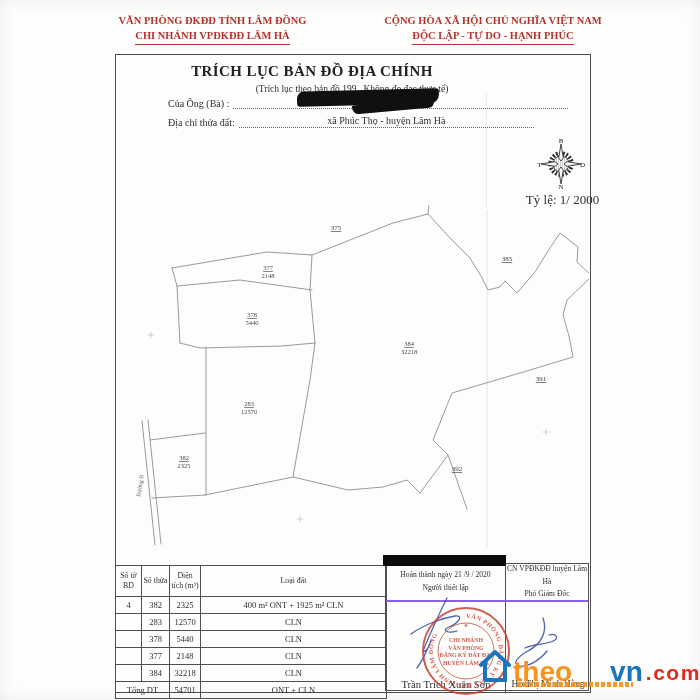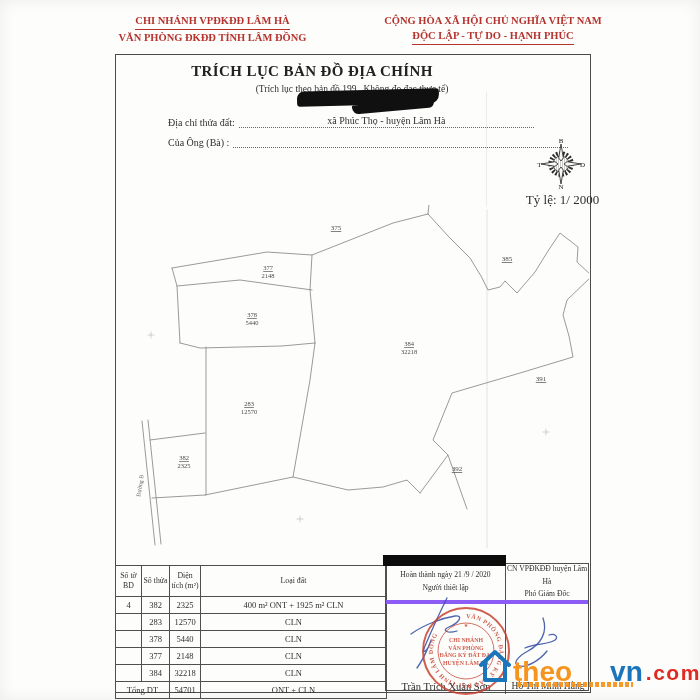--- a/index.html
+++ b/index.html
@@ -14,41 +14,41 @@
 
   .frame{position:absolute;left:115px;top:54px;width:474px;height:637px;border:1px solid #4c4c4c;}
   .fold{position:absolute;left:486px;top:92px;width:1px;height:115px;background:#ececec;}
 
   .title{position:absolute;left:115px;top:63px;width:394px;text-align:center;font-size:15px;font-weight:bold;letter-spacing:.4px;color:#222;}
   .subtitle{position:absolute;left:115px;top:84px;width:474px;text-align:center;font-size:9.5px;}
 
   .field{position:absolute;display:flex;align-items:flex-end;font-size:10px;}
   .field .lbl{white-space:nowrap;padding-right:4px;}
   .dotline{flex:1;border-bottom:1px dotted #666;height:13px;text-align:center;font-size:10px;line-height:13px;}
-  .f-owner{left:168px;top:95px;width:400px;margin-top:39px;}
+  .f-owner{left:168px;top:95px;width:400px;}
   .f-addr{left:168px;top:114px;width:366px;}
   .redact{position:absolute;background:#101010;}
   .redact-a{left:297px;top:90px;width:142px;height:15px;border-radius:7px 3px 9px 3px;transform:rotate(-1.4deg);}
   .redact-b{left:352px;top:102px;width:82px;height:9px;border-radius:2px 5px 7px 9px;transform:rotate(-5deg);}
 
   .compass{position:absolute;left:536px;top:137px;}
   .scale{position:absolute;left:520px;top:192px;width:85px;text-align:center;font-size:13px;}
 
   .map{position:absolute;left:115px;top:205px;}
   .map path{fill:none;stroke:#8f8f8f;stroke-width:.9;stroke-linejoin:round;stroke-linecap:round;}
   .map path.fold-line{stroke:#e3e3e3;stroke-width:1;}
   .map path.tick{stroke:#bdbdbd;stroke-width:.7;}
 
   table.parcels{position:absolute;left:115px;top:565px;border-collapse:collapse;font-size:8.5px;table-layout:fixed;width:271px;}
   .parcels th,.parcels td{border:1px solid #4f4f4f;text-align:center;font-weight:normal;padding:0 1px;line-height:1.25;overflow:hidden;}
   .parcels th{font-size:7.8px;height:30px;}
   .parcels td{height:16px;}
 
   .signoff{position:absolute;left:385px;top:563px;width:204px;height:128px;border:1px solid #4f4f4f;box-sizing:border-box;}
-  .signoff .hdr{display:flex;border-bottom:4px solid #8b5cf6;height:36px;}
+  .signoff .hdr{display:flex;border-bottom:2px solid #8b5cf6;height:36px;}
   .signoff .cell{display:flex;flex-direction:column;justify-content:center;text-align:center;font-size:7.6px;line-height:1.7;}
   .signoff .cell-a{width:119px;border-right:1px solid #4f4f4f;}
   .signoff .cell-b{flex:1;}
   .sig-area{position:relative;height:90px;}
   .sig-divider{position:absolute;left:119px;top:0;bottom:0;width:1px;background:#4f4f4f;}
   .name-left{position:absolute;left:-2px;bottom:2px;width:124px;text-align:center;font-size:10.5px;white-space:nowrap;}
   .name-right{position:absolute;left:120px;bottom:3px;width:84px;text-align:center;font-size:9.5px;white-space:nowrap;}
 
   .blackbar{position:absolute;left:383px;top:555px;width:123px;height:11px;background:#0c0c0c;}
 
@@ -62,22 +62,22 @@
   .wm-domain{color:#e02b20;font-size:21px;letter-spacing:1.5px;line-height:.9;margin-left:3px;}
   .wm-tag{position:absolute;left:40px;bottom:-4px;width:116px;height:5px;
           background:repeating-linear-gradient(90deg,#f7941d 0 4px,rgba(0,0,0,0) 4px 6px);opacity:.95;}
 </style>
 </head>
 <body>
 
 <div class="page">
 
   <div class="lh lh-left">
+    <div>VĂN PHÒNG ĐKĐĐ TỈNH LÂM ĐỒNG</div>
     <div><span class="ul">CHI NHÁNH VPĐKĐĐ LÂM HÀ</span></div>
-    <div>VĂN PHÒNG ĐKĐĐ TỈNH LÂM ĐỒNG</div>
   </div>
   <div class="lh lh-right">
     <div>CỘNG HÒA XÃ HỘI CHỦ NGHĨA VIỆT NAM</div>
     <div><span class="ul">ĐỘC LẬP - TỰ DO - HẠNH PHÚC</span></div>
   </div>
 
   <div class="frame"></div>
   <div class="fold"></div>
 
   <div class="title">TRÍCH LỤC BẢN ĐỒ ĐỊA CHÍNH</div>

